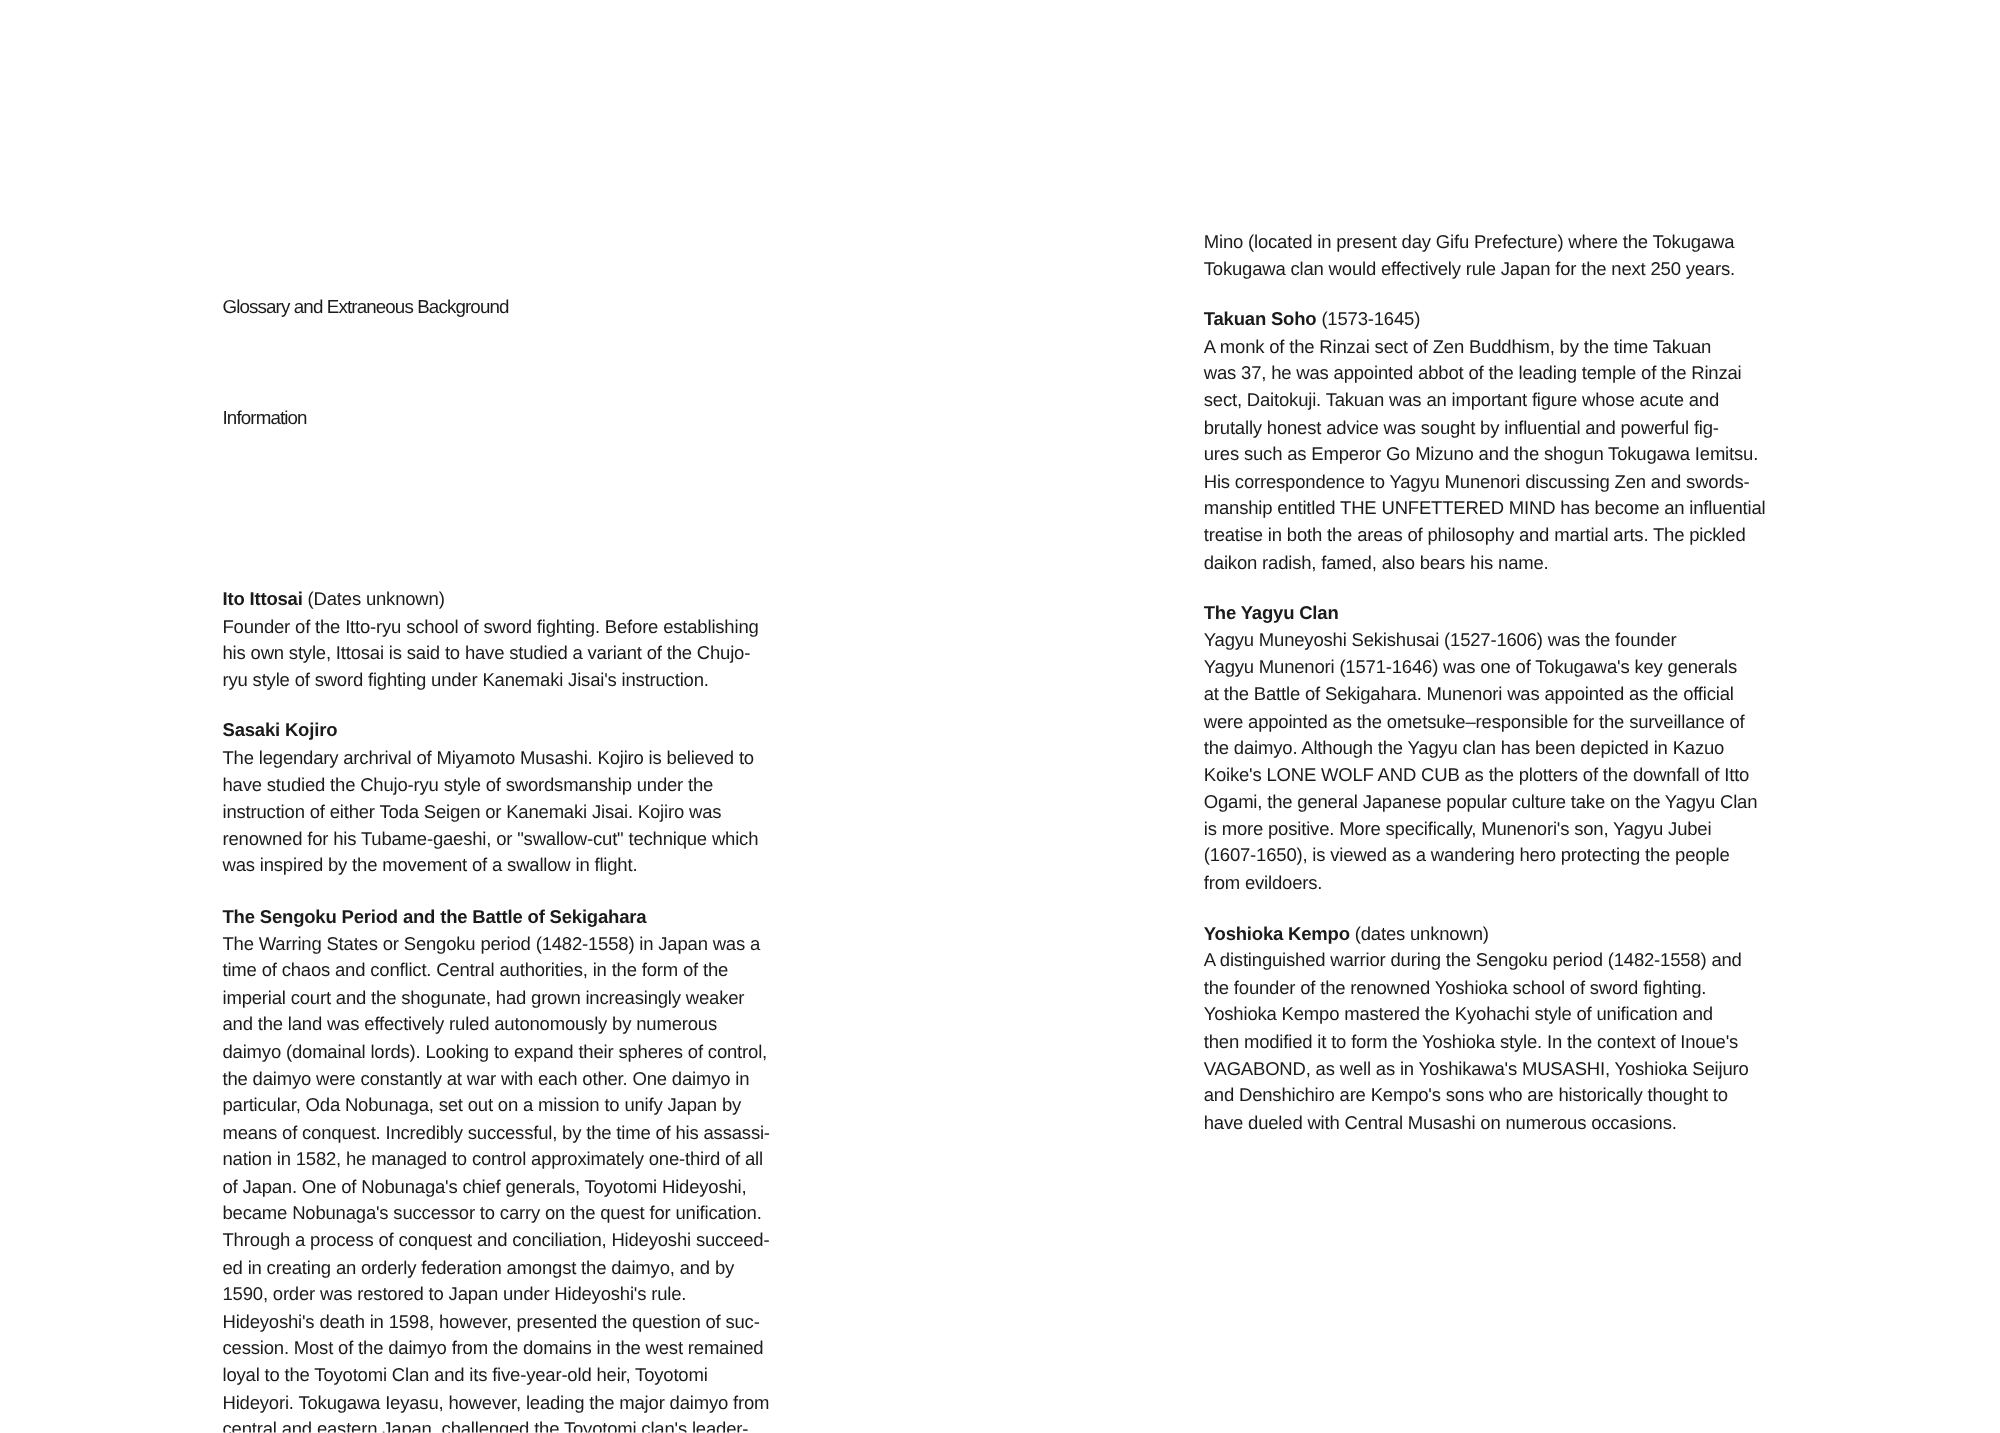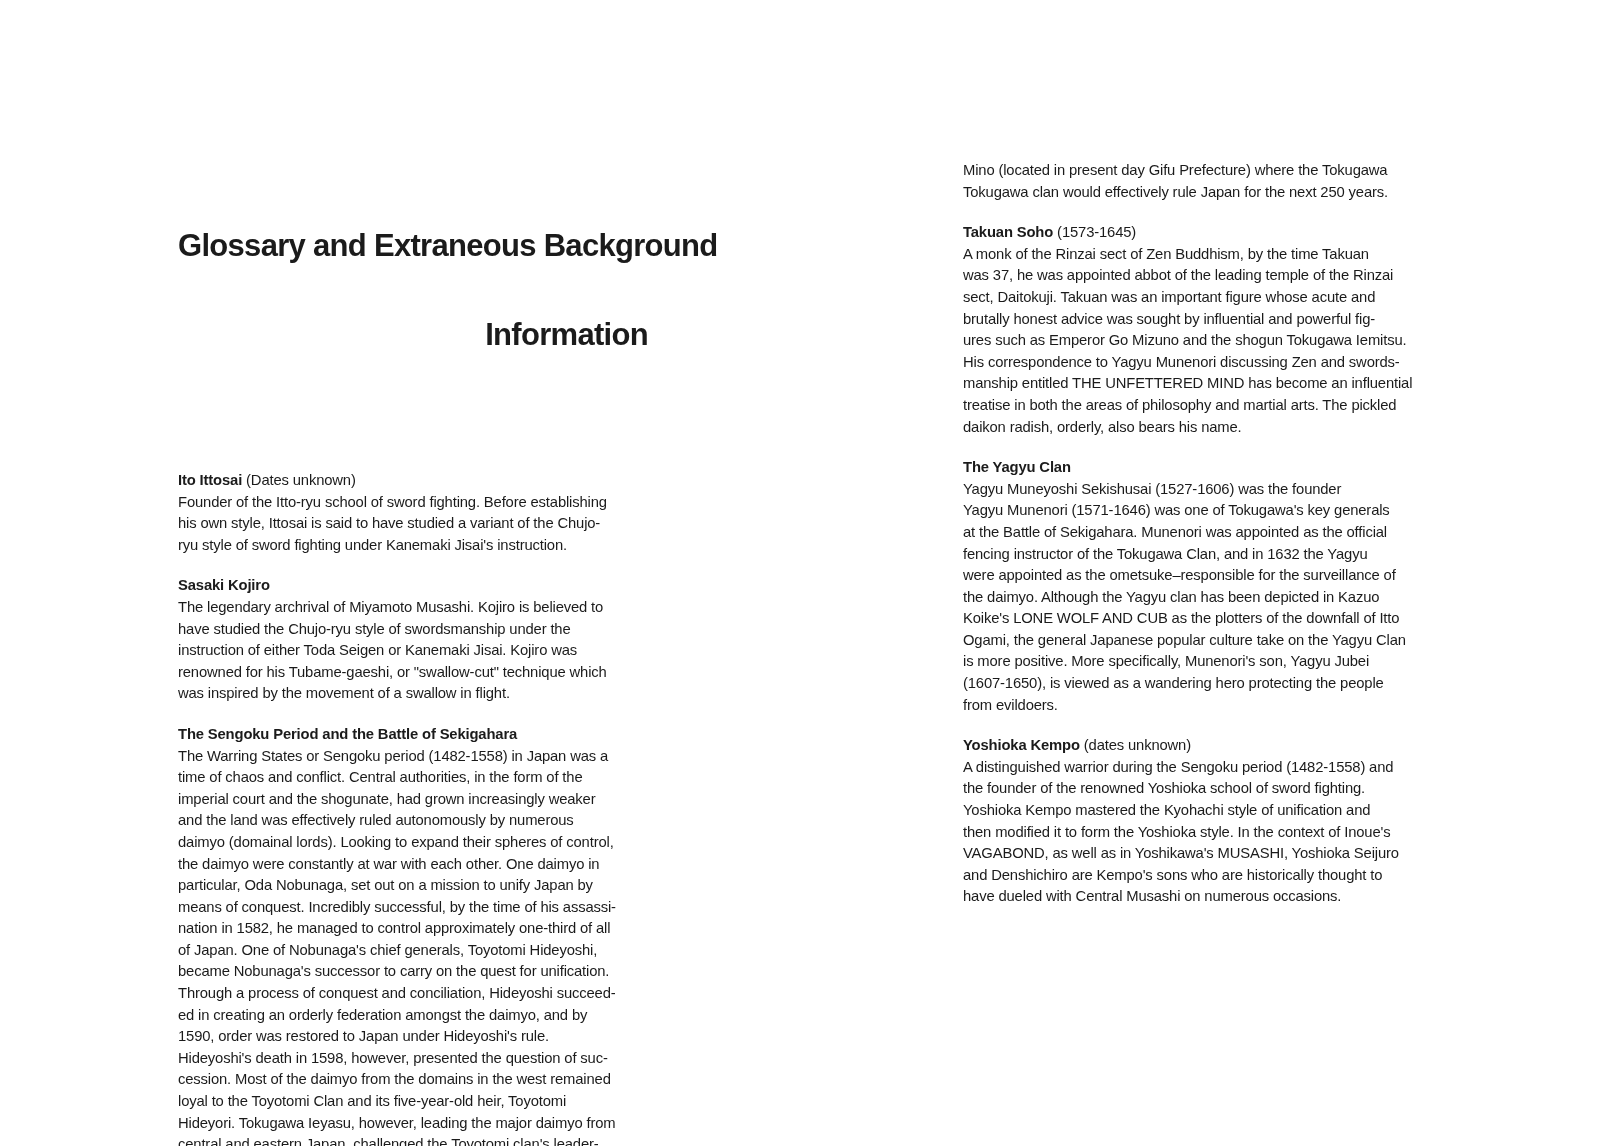--- a/index.html
+++ b/index.html
@@ -18,30 +18,29 @@
     position: relative;
     width: 1600px;
     height: 1146px;
     background: #ffffff;
   }
   .col {
     position: absolute;
     width: 470px;
   }
   .col-left  { left: 178px; top: 172px; }
-  .col-right { left: 963px; top: 160px; }
+  .col-right { left: 963px; top: 184px; }
 
   .title {
-    font-size: 31px;
-    font-weight: bold;
+    font-size: 15px;
+    font-weight: normal;
     line-height: 29.5px;
     letter-spacing: -0.7px;
     margin-bottom: 62px;
     white-space: pre;
-    text-align: right;
   }
   .section:not(:first-child) { margin-top: 19px; }
 
   .heading, .line {
     font-size: 14.8px;
     line-height: 21.6px;
     letter-spacing: -0.15px;
     white-space: pre;
   }
   .b { font-weight: bold; }
@@ -104,28 +103,27 @@
         <div class="section">
           <div class="heading"><span class="b">Takuan Soho</span><span> (1573-1645)</span></div>
           <div class="line"><span>A monk of the Rinzai sect of Zen Buddhism, by the time Takuan</span></div>
           <div class="line"><span>was 37, he was appointed abbot of the leading temple of the Rinzai</span></div>
           <div class="line"><span>sect, Daitokuji. Takuan was an important figure whose acute and</span></div>
           <div class="line"><span>brutally honest advice was sought by influential and powerful fig-</span></div>
           <div class="line"><span>ures such as Emperor Go Mizuno and the shogun Tokugawa Iemitsu.</span></div>
           <div class="line"><span>His correspondence to Yagyu Munenori discussing Zen and swords-</span></div>
           <div class="line"><span>manship entitled </span><span class="i">THE UNFETTERED MIND</span><span> has become an influential</span></div>
           <div class="line"><span>treatise in both the areas of philosophy and martial arts. The pickled</span></div>
-          <div class="line"><span>daikon radish, </span><span class="i">orderly,</span><span> also bears his name.</span></div>
+          <div class="line"><span>daikon radish, </span><span class="i">famed,</span><span> also bears his name.</span></div>
         </div>
         <div class="section">
           <div class="heading"><span class="b">The Yagyu Clan</span></div>
           <div class="line"><span>Yagyu Muneyoshi Sekishusai (1527-1606) was the founder</span></div>
           <div class="line"><span>Yagyu Munenori (1571-1646) was one of Tokugawa's key generals</span></div>
           <div class="line"><span>at the Battle of Sekigahara. Munenori was appointed as the official</span></div>
-          <div class="line"><span>fencing instructor of the Tokugawa Clan, and in 1632 the Yagyu</span></div>
           <div class="line"><span>were appointed as the </span><span class="i">ometsuke</span><span>–responsible for the surveillance of</span></div>
           <div class="line"><span>the </span><span class="i">daimyo</span><span>. Although the Yagyu clan has been depicted in Kazuo</span></div>
           <div class="line"><span>Koike's </span><span class="i">LONE WOLF AND CUB</span><span> as the plotters of the downfall of Itto</span></div>
           <div class="line"><span>Ogami, the general Japanese popular culture take on the Yagyu Clan</span></div>
           <div class="line"><span>is more positive. More specifically, Munenori's son, Yagyu Jubei</span></div>
           <div class="line"><span>(1607-1650), is viewed as a wandering hero protecting the people</span></div>
           <div class="line"><span>from evildoers.</span></div>
         </div>
         <div class="section">
           <div class="heading"><span class="b">Yoshioka Kempo</span><span> (dates unknown)</span></div>

